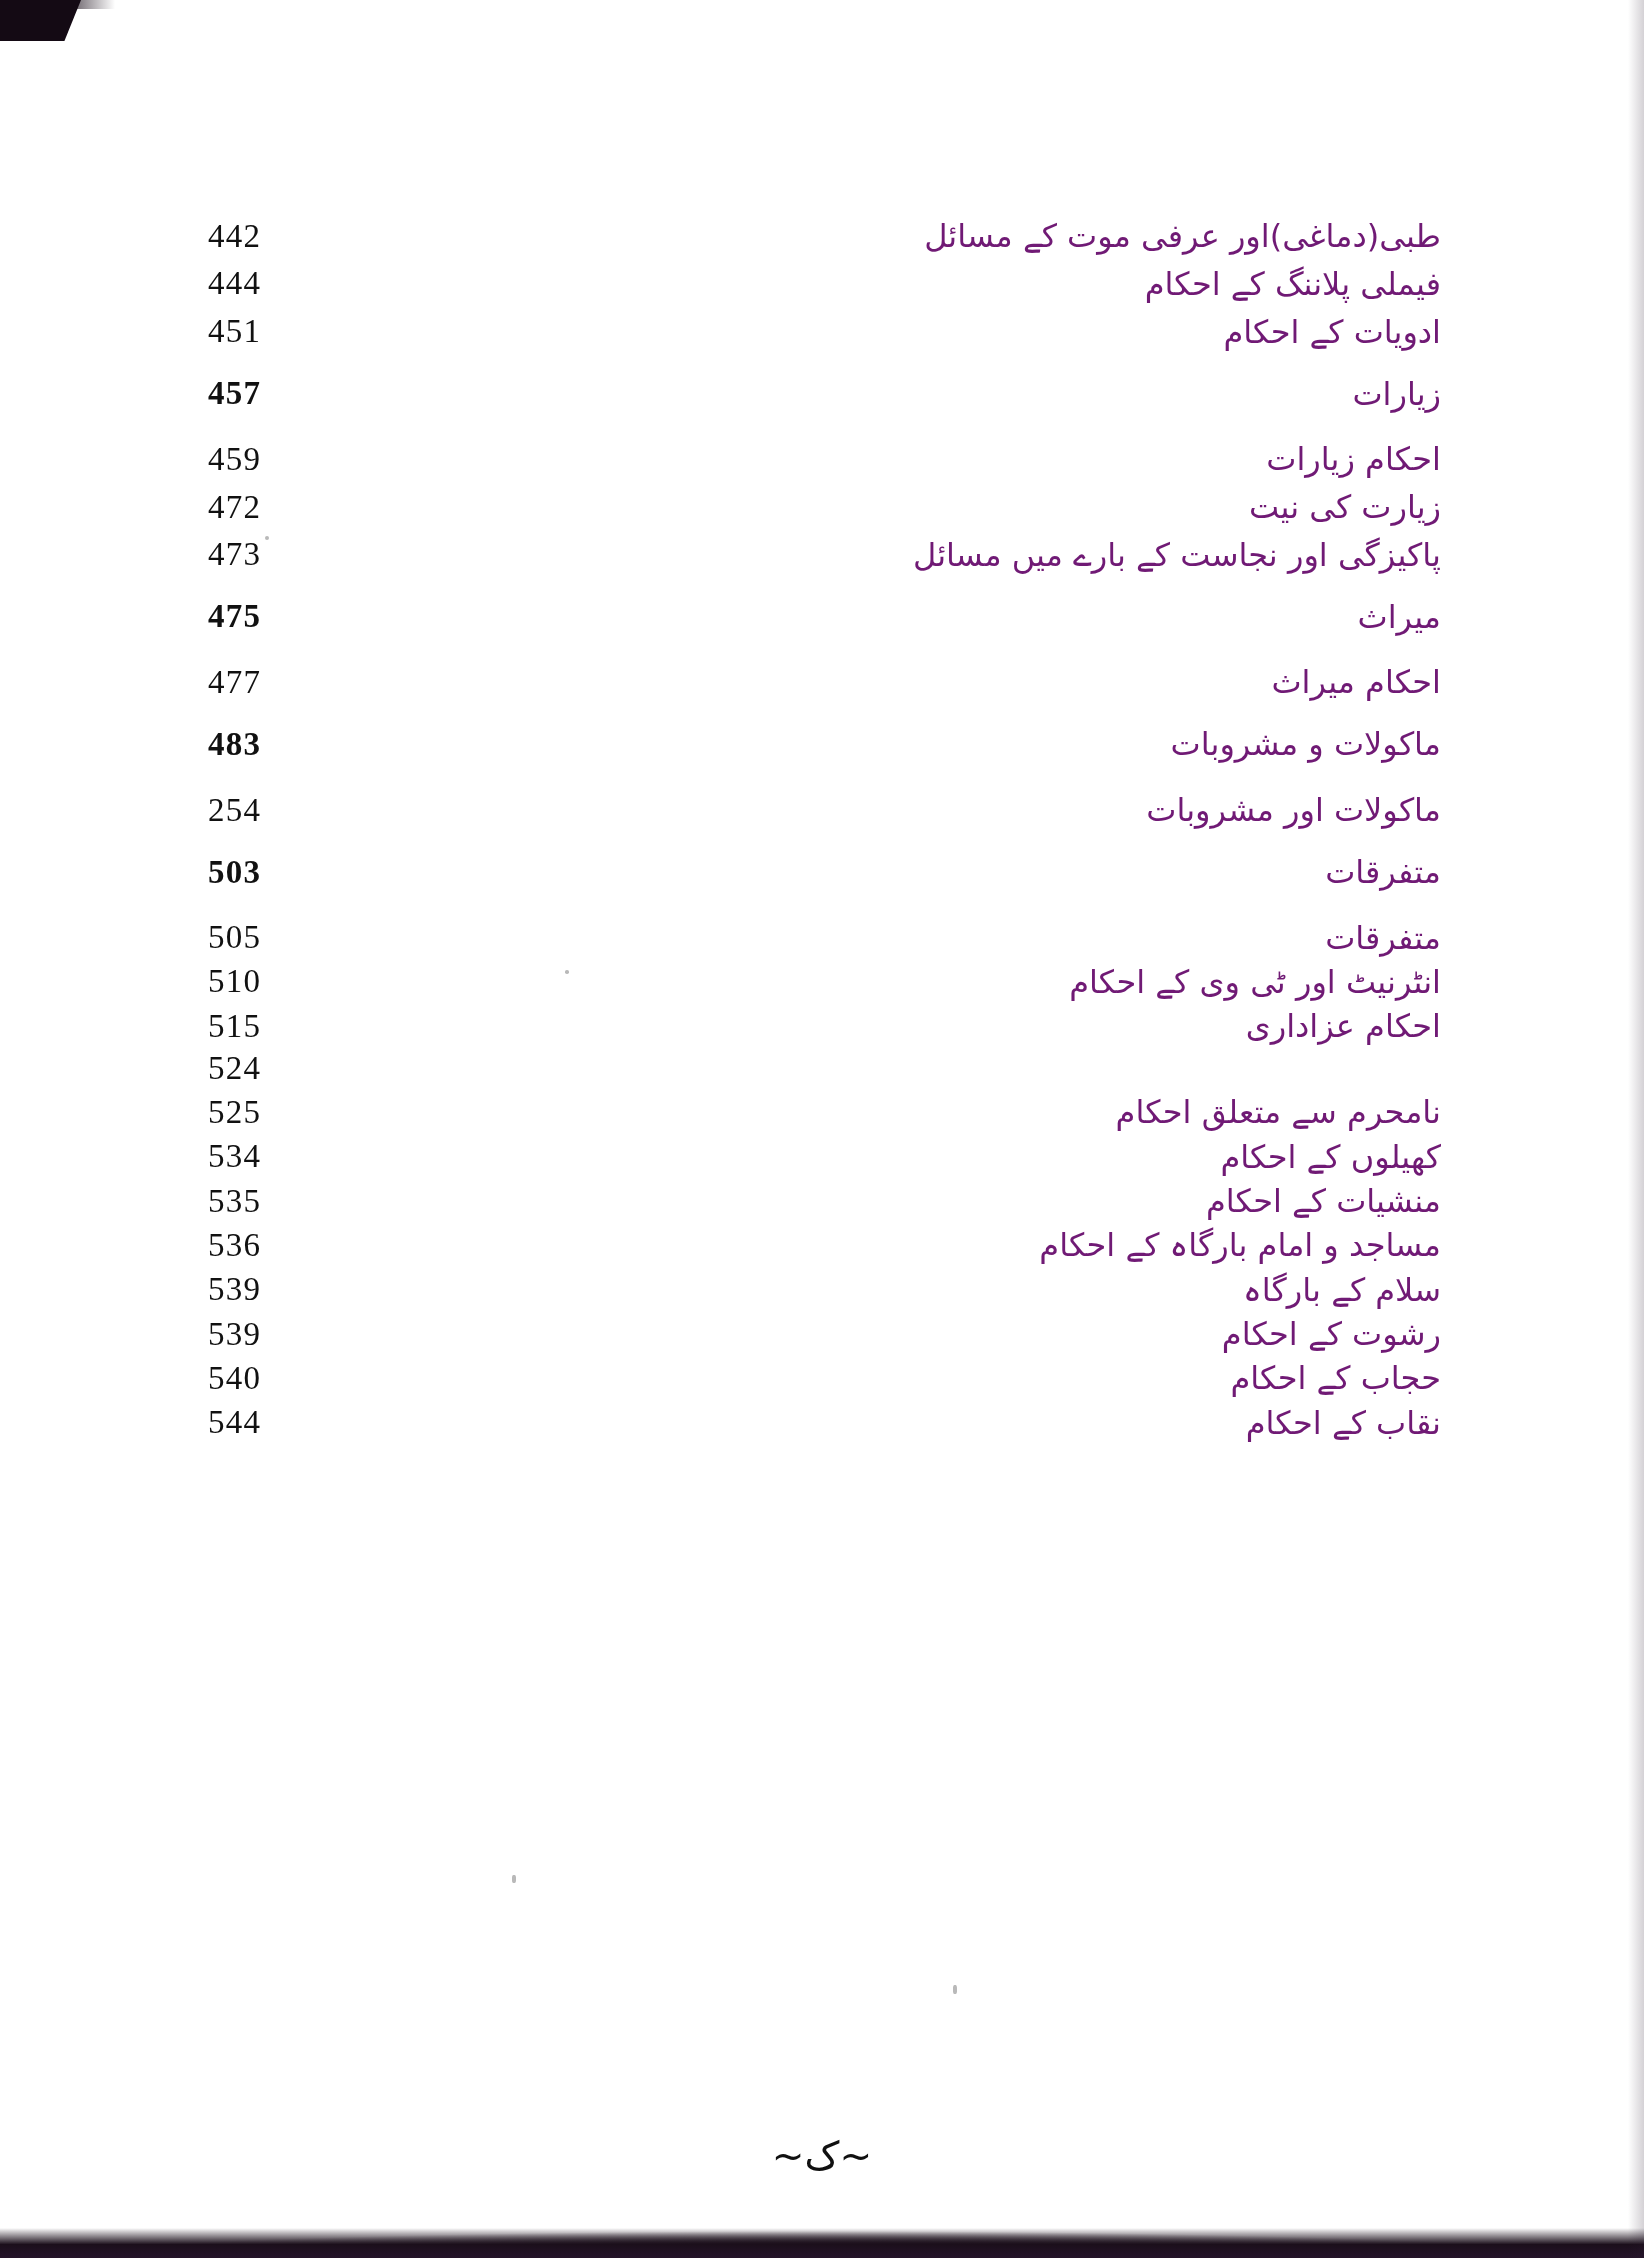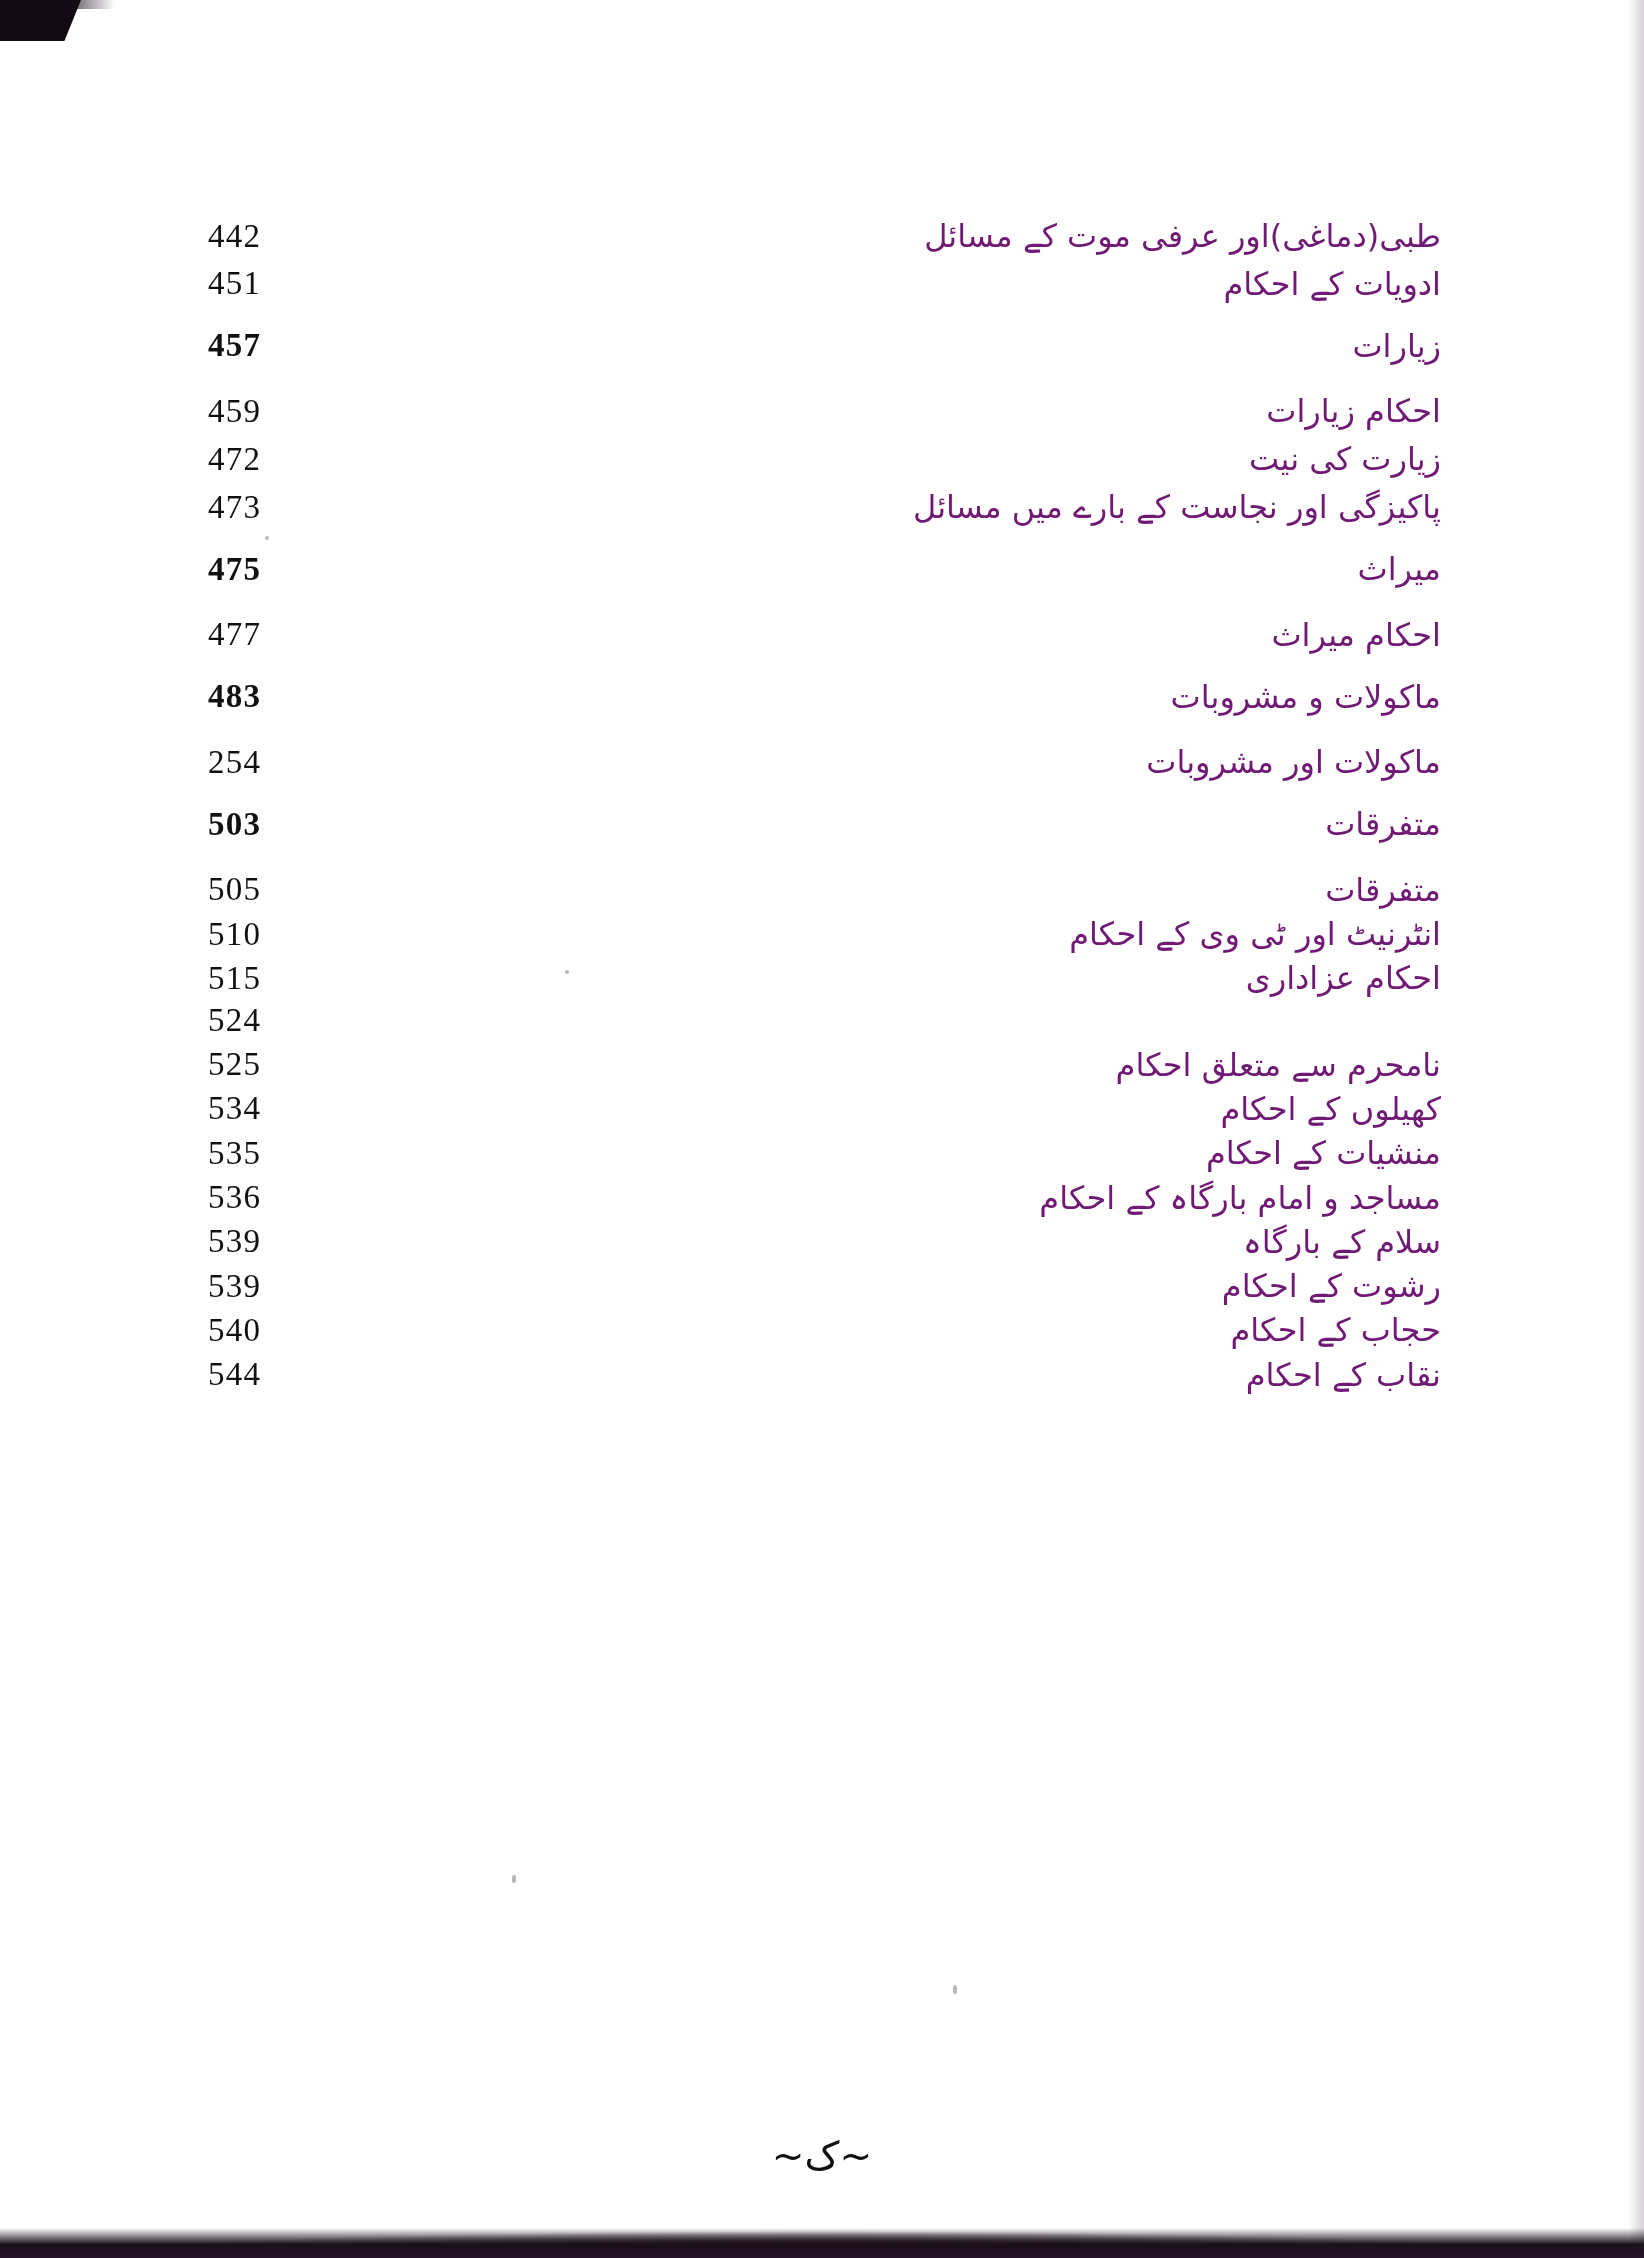--- a/index.html
+++ b/index.html
@@ -167,20 +167,25 @@
   <div class="scan-corner-top2"></div>
   <div class="scan-corner-top"></div>
 
   <div id="toc">
       <div class="toc-row">
         <span class="pg">442</span>
         <span class="leader"></span>
         <span class="title">طبی(دماغی)اور عرفی موت کے مسائل</span>
       </div>
       <div class="toc-row">
+        <span class="pg">444</span>
+        <span class="leader"></span>
+        <span class="title">فیملی پلاننگ کے احکام</span>
+      </div>
+      <div class="toc-row">
         <span class="pg">451</span>
         <span class="leader"></span>
         <span class="title">ادویات کے احکام</span>
       </div>
       <div class="toc-row bold gap-before gap-after">
         <span class="pg">457</span>
         <span class="leader"></span>
         <span class="title">زیارات</span>
       </div>
       <div class="toc-row">

